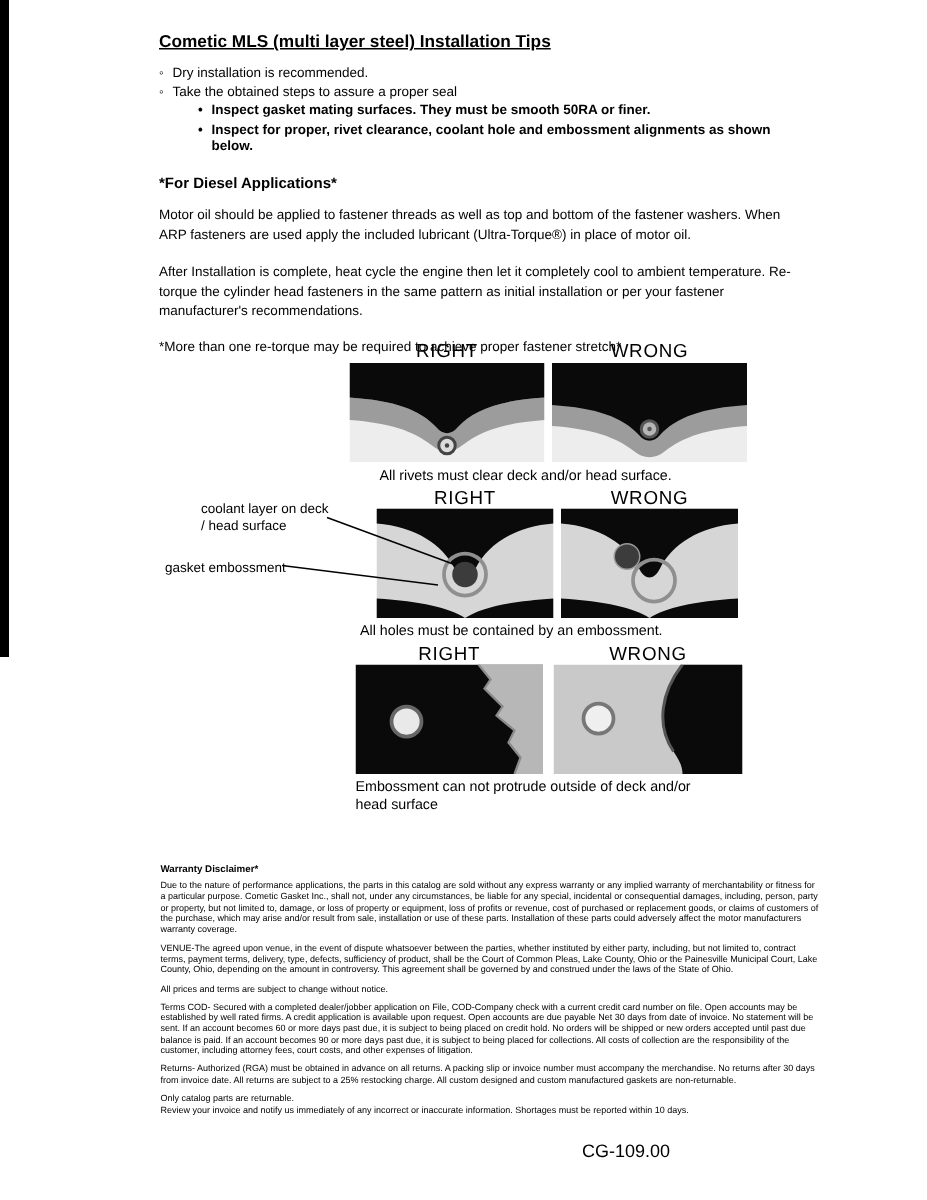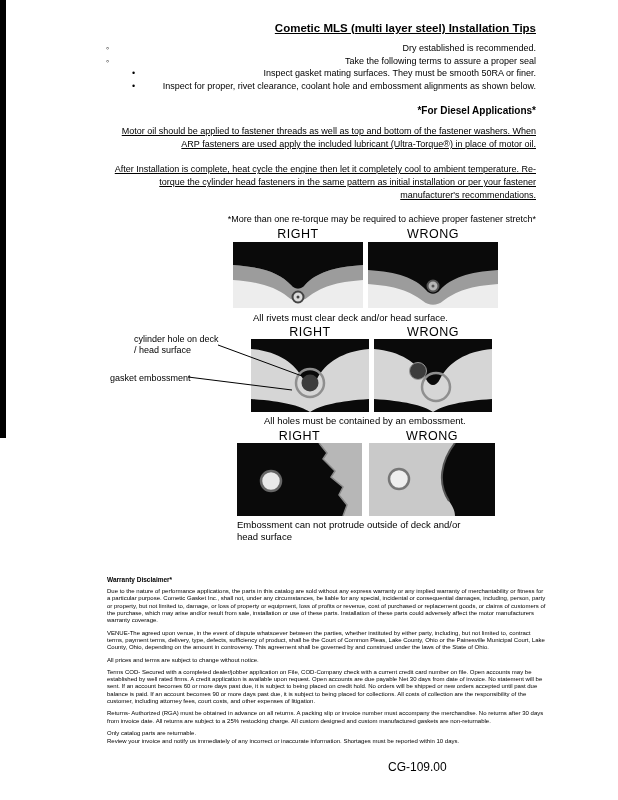--- a/index.html
+++ b/index.html
@@ -1,30 +1,30 @@
 <!DOCTYPE html>
 <html><head>
 <meta charset="utf-8">
 <style>
   html,body{margin:0;padding:0;background:#fff;}
   .page{position:relative;width:618px;height:800px;background:#fff;
         font-family:"Liberation Sans",sans-serif;color:#000;overflow:hidden;}
   .left-bar{position:absolute;left:0;top:0;width:6px;height:438px;background:#000;}
 
   
-  .top-block{position:absolute;left:106px;top:22px;width:430px;text-align:right;}
+  .top-block{position:absolute;left:106px;top:22px;width:430px;}
   .title{font-size:11.5px;font-weight:bold;text-decoration:underline;margin:0 0 9px 0;}
   .tips{list-style:none;margin:0;padding:0;font-size:9px;line-height:1.28;}
   .tips>li{position:relative;padding-left:9px;margin-bottom:1px;}
   .tips>li::before{content:"\25E6";position:absolute;left:0;top:0;}
   .subtips{list-style:none;margin:1px 0 0 0;padding:0 0 0 17px;}
-  .subtips>li{position:relative;padding-left:9px;margin-bottom:1px;}
+  .subtips>li{position:relative;padding-left:9px;margin-bottom:1px;font-weight:bold;}
   .subtips>li::before{content:"\2022";position:absolute;left:0;top:0;}
   .diesel-heading{font-size:10px;font-weight:bold;margin:13px 0 9px 0;}
-  .para{font-size:9px;line-height:1.45;margin:0 0 12px 0;text-decoration:underline;}
+  .para{font-size:9px;line-height:1.45;margin:0 0 12px 0;}
   .note{font-size:9px;margin-top:2px;}
 
   
   .diagrams{position:absolute;left:0;top:224px;width:494px;height:332px;}
   .dg-label{position:absolute;font-size:12.5px;text-align:center;letter-spacing:.5px;}
   .dg-caption{position:absolute;font-size:9.5px;line-height:1.25;}
   .fig{position:absolute;line-height:0;}
   .callout{position:absolute;font-size:9px;line-height:1.2;}
   .overlay{position:absolute;left:0;top:0;pointer-events:none;}
 
@@ -38,23 +38,23 @@
 </style>
 </head>
 <body>
 
 <div class="page">
   <div class="left-bar"></div>
 
   <div class="top-block">
     <h1 class="title">Cometic MLS (multi layer steel) Installation Tips</h1>
     <ul class="tips">
-      <li>Dry established is recommended.</li>
+      <li>Dry installation is recommended.</li>
       <li>
-        <span>Take the following terms to assure a proper seal</span>
+        <span>Take the obtained steps to assure a proper seal</span>
         <ul class="subtips">
           <li>Inspect gasket mating surfaces.  They must be smooth 50RA or finer.</li>
           <li>Inspect for proper, rivet clearance, coolant hole and embossment alignments as shown below.</li>
         </ul>
       </li>
     </ul>
     <h2 class="diesel-heading">*For Diesel Applications*</h2>
     <p class="para">Motor oil should be applied to fastener threads as well as top and bottom of the fastener washers. When ARP fasteners are used apply the included lubricant (Ultra-Torque®) in place of motor oil.</p>
     <p class="para">After Installation is complete, heat cycle the engine then let it completely cool to ambient temperature. Re-torque the cylinder head fasteners in the same pattern as initial installation or per your fastener manufacturer's recommendations.</p>
     <p class="note">*More than one re-torque may be required to achieve proper fastener stretch*</p>
@@ -79,21 +79,21 @@
         <path d="M0,27 C30,29 47,35 58,47 C62,52 68,52 72,47 C83,35 100,29 130,27 L130,42 C103,44 88,49 75,59 C69,64 61,64 55,59 C42,49 27,44 0,42 Z" fill="#9c9c9c"></path>
         <path d="M0,0 L130,0 L130,28 C100,30 83,36 72,48 C68,53 62,53 58,48 C47,36 30,30 0,28 Z" fill="#0a0a0a"></path>
         <circle cx="65" cy="44" r="5.5" fill="#b5b5b5" stroke="#555" stroke-width="2"></circle>
         <circle cx="65" cy="44" r="1.5" fill="#555"></circle>
       </svg>
     </div>
     <div class="dg-caption" style="left:237px;top:88px;width:260px;margin-left:16px;">All rivets must clear deck and/or head surface.</div>
 
     <div class="dg-label" style="left:251px;top:101px;width:118px;">RIGHT</div>
     <div class="dg-label" style="left:374px;top:101px;width:118px;">WRONG</div>
-    <div class="callout" style="left:134px;top:110px;width:86px;">cylinder hole on deck / head surface</div>
+    <div class="callout" style="left:134px;top:110px;width:86px;">coolant layer on deck / head surface</div>
     <div class="callout" style="left:110px;top:149px;width:95px;">gasket embossment</div>
     <div class="fig" style="left:251px;top:115px;">
       <svg width="118" height="73" viewBox="0 0 118 73">
         <rect width="118" height="73" fill="#d6d6d6"></rect>
         <path d="M0,0 L118,0 L118,10 C92,12 74,24 66,40 C62,48 56,48 52,40 C44,24 26,12 0,10 Z" fill="#0a0a0a"></path>
         <path d="M0,73 L0,60 C30,62 48,66 59,73 Z" fill="#0a0a0a"></path>
         <path d="M118,73 L118,60 C88,62 70,66 59,73 Z" fill="#0a0a0a"></path>
         <circle cx="59" cy="44" r="14" fill="none" stroke="#8f8f8f" stroke-width="2.5"></circle>
         <circle cx="59" cy="44" r="8.5" fill="#3c3c3c"></circle>
       </svg>
@@ -101,21 +101,21 @@
     <div class="fig" style="left:374px;top:115px;">
       <svg width="118" height="73" viewBox="0 0 118 73">
         <rect width="118" height="73" fill="#d6d6d6"></rect>
         <path d="M0,0 L118,0 L118,10 C92,12 74,24 66,40 C62,48 56,48 52,40 C44,24 26,12 0,10 Z" fill="#0a0a0a"></path>
         <path d="M0,73 L0,60 C30,62 48,66 59,73 Z" fill="#0a0a0a"></path>
         <path d="M118,73 L118,60 C88,62 70,66 59,73 Z" fill="#0a0a0a"></path>
         <circle cx="62" cy="48" r="14" fill="none" stroke="#8f8f8f" stroke-width="2.5"></circle>
         <circle cx="44" cy="32" r="8.5" fill="#3c3c3c" stroke="#999" stroke-width="1"></circle>
       </svg>
     </div>
-    <div class="dg-caption" style="left:240px;top:191px;width:260px;margin-left:24px;">All holes must be contained by an embossment.</div>
+    <div class="dg-caption" style="left:240px;top:191px;width:260px;">All holes must be contained by an embossment.</div>
 
     <div class="dg-label" style="left:237px;top:205px;width:125px;">RIGHT</div>
     <div class="dg-label" style="left:369px;top:205px;width:126px;">WRONG</div>
     <div class="fig" style="left:237px;top:219px;">
       <svg width="125" height="73" viewBox="0 0 125 73">
         <rect width="125" height="73" fill="#0a0a0a"></rect>
         <path d="M82,0 L90,10 L86,16 L98,28 L94,34 L106,44 L102,52 L110,62 L106,73 L125,73 L125,0 Z" fill="#b7b7b7"></path>
         <path d="M82,0 L90,10 L86,16 L98,28 L94,34 L106,44 L102,52 L110,62 L106,73" stroke="#8a8a8a" stroke-width="1.5" fill="none"></path>
         <circle cx="34" cy="38" r="10" fill="#e9e9e9" stroke="#666" stroke-width="2.5"></circle>
       </svg>

